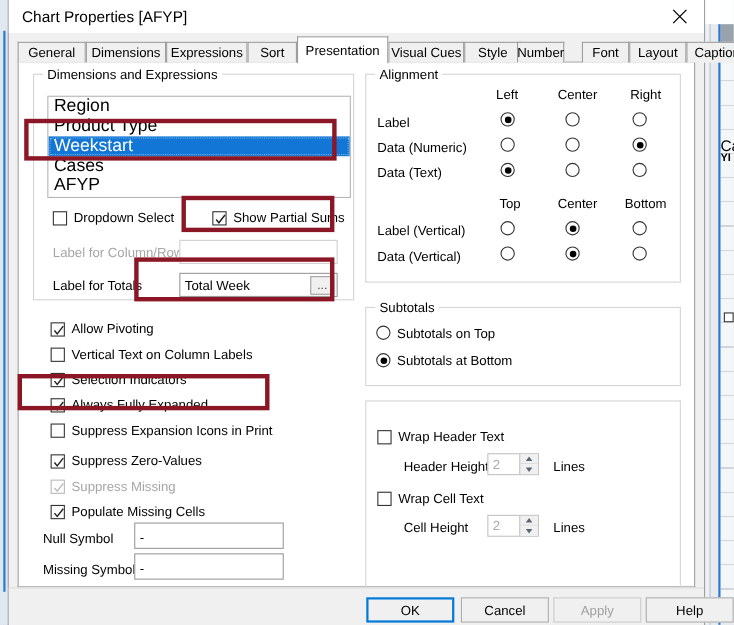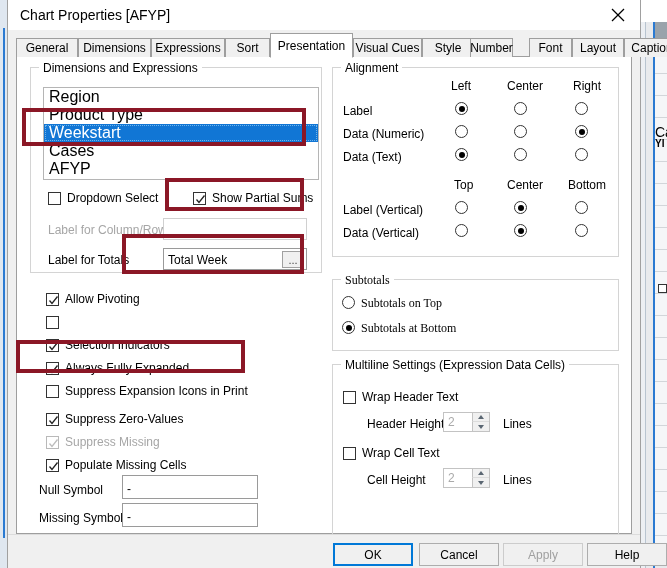--- a/index.html
+++ b/index.html
@@ -230,20 +230,21 @@
     </div>
 
     <div class="cb" style="left:29px;top:236px;">
       <svg width="11" height="11" viewBox="0 0 11 11" aria-hidden="true">
         <polyline points="1.5,5.5 4,8.5 9.5,1.5" fill="none" stroke="#222" stroke-width="1.3"></polyline>
         </svg>
     </div>
     <div class="lbl" style="left:48px;top:235px;">Allow Pivoting</div>
 
     <div class="cb" style="left:29px;top:259px;"></div>
+    <div class="lbl" style="left:48px;top:258px;">Vertical Text on Column Labels</div>
 
     <div class="cb" style="left:29px;top:282px;">
       <svg width="11" height="11" viewBox="0 0 11 11" aria-hidden="true">
         <polyline points="1.5,5.5 4,8.5 9.5,1.5" fill="none" stroke="#222" stroke-width="1.3"></polyline>
         </svg>
     </div>
     <div class="lbl" style="left:48px;top:281px;">Selection Indicators</div>
 
     <div class="cb" style="left:29px;top:305px;">
       <svg width="11" height="11" viewBox="0 0 11 11" aria-hidden="true">
@@ -326,34 +327,33 @@
       <div class="rb" style="left:242px;top:133px;"></div>
 
       <div class="lbl" style="left:10px;top:158px;">Data (Vertical)</div>
       <div class="rb" style="left:122px;top:156px;"></div>
       <div class="rb" style="left:181px;top:156px;">
           <span class="dot"></span>
         </div>
       <div class="rb" style="left:242px;top:156px;"></div>
     </div>
 
-    <div class="group" style="left:315px;top:222px;width:287px;height:72px;font-family:Liberation Serif, serif;">
+    <div class="group" style="left:315px;top:222px;width:287px;height:72px;">
       <div class="glabel">Subtotals</div>
 
       <div class="rb" style="left:9px;top:16px;"></div>
       <div class="lbl" style="left:28px;top:16px;">Subtotals on Top</div>
 
       <div class="rb" style="left:9px;top:41px;">
           <span class="dot"></span>
         </div>
       <div class="lbl" style="left:28px;top:41px;">Subtotals at Bottom</div>
     </div>
 
     <div class="group" style="left:315px;top:307px;width:287px;height:185px;">
-      <div class="glabel">Multiline Settings (Expression Data Cells)</div>
 
       <div class="cb" style="left:10px;top:26px;"></div>
       <div class="lbl" style="left:29px;top:25px;">Wrap Header Text</div>
 
       <div class="lbl" style="left:34px;top:52px;">Header Height</div>
       <div class="spin" style="left:110px;top:47px;">
         <span class="sv">2</span>
         <span class="sbtns">
           <span class="sb up">
               <i class="arr u"></i>

